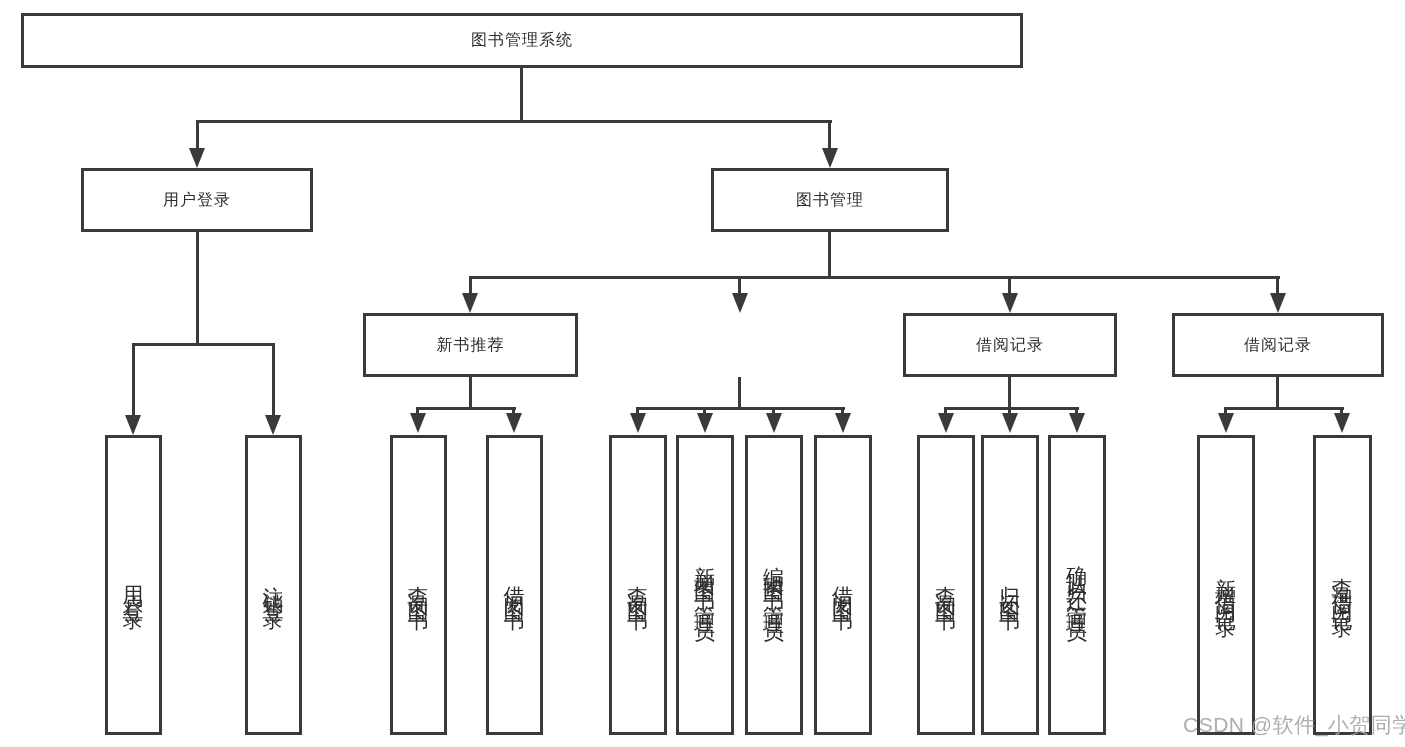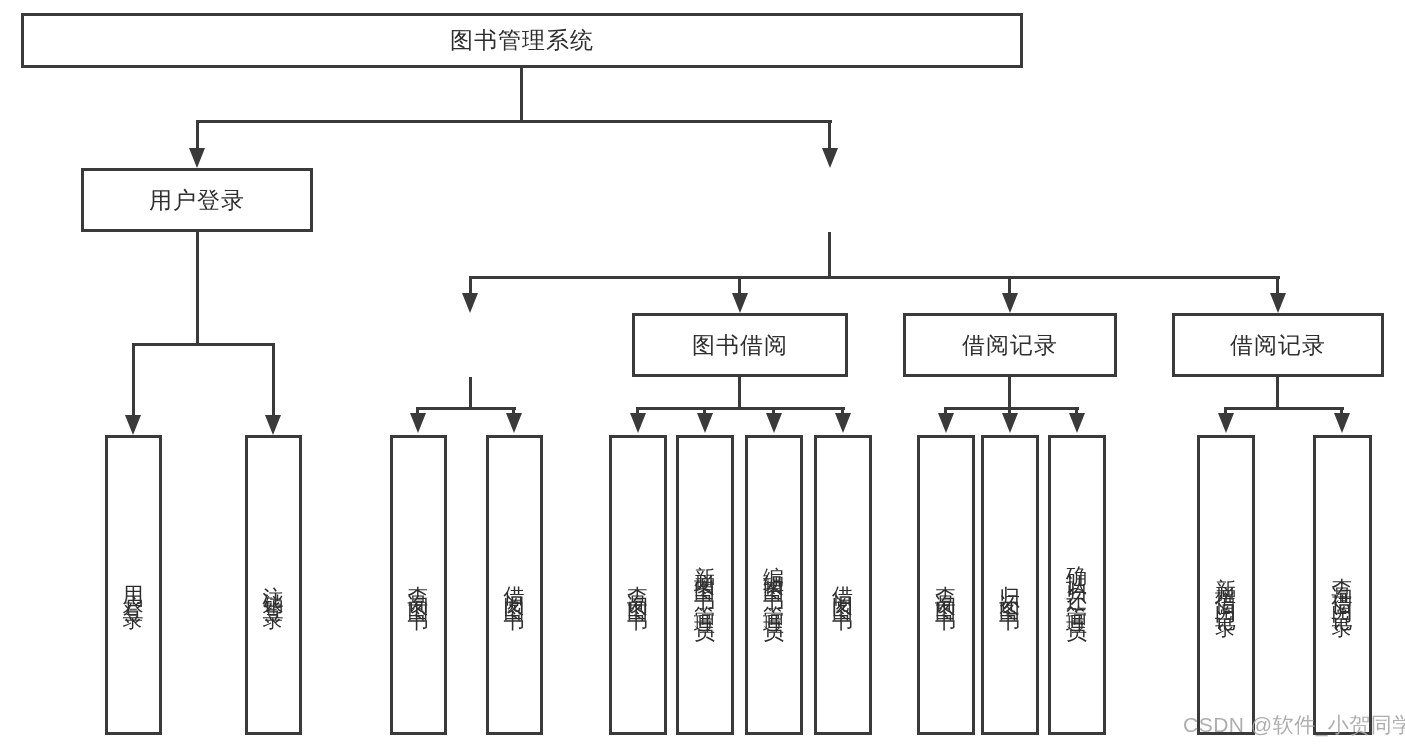--- a/index.html
+++ b/index.html
@@ -23,21 +23,21 @@
     position: absolute;
     box-sizing: border-box;
     background: #fff;
     border: 3px solid var(--line);
     display: flex;
     align-items: center;
     justify-content: center;
     color: var(--text);
   }
   .hlabel {
-    font-size: 23px;
+    font-size: 16px;
     letter-spacing: 1px;
     white-space: nowrap;
   }
   .vlabel {
     writing-mode: vertical-rl;
     text-orientation: mixed;
     font-size: 21px;
     letter-spacing: 8px;
     line-height: 1;
   }
@@ -66,23 +66,26 @@
 
 <div class="canvas">
 
   <div class="box" style="left:21px;top:13px;width:1002px;height:55px">
     <span class="hlabel">图书管理系统</span>
   </div>
 
   <div class="box" style="left:81px;top:168px;width:232px;height:64px">
     <span class="hlabel">用户登录</span>
   </div>
+  <div class="box" style="left:711px;top:168px;width:238px;height:64px">
+    <span class="hlabel">图书管理</span>
+  </div>
 
-  <div class="box" style="left:632px;top:313px;width:216px;height:64px">
-    <span class="hlabel">图书借阅</span>
+  <div class="box" style="left:363px;top:313px;width:215px;height:64px">
+    <span class="hlabel">新书推荐</span>
   </div>
   <div class="box" style="left:903px;top:313px;width:214px;height:64px">
     <span class="hlabel">借阅记录</span>
   </div>
   <div class="box" style="left:1172px;top:313px;width:212px;height:64px">
     <span class="hlabel">借阅记录</span>
   </div>
 
   <div class="box" style="left:105px;top:435px;width:57px;height:300px">
     <span class="vlabel">用户登录</span>

